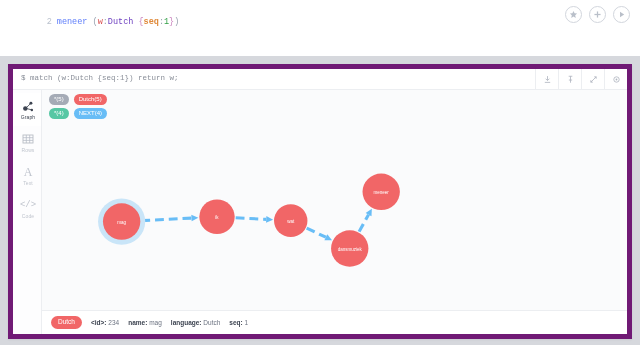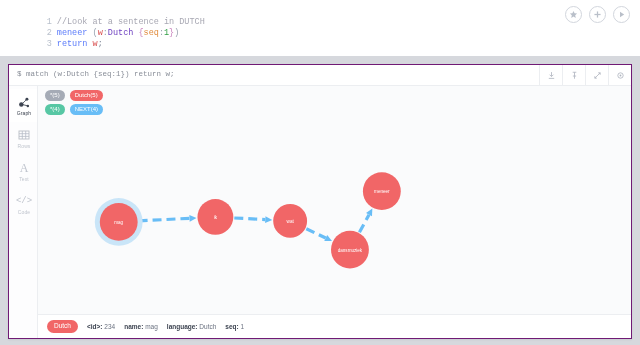--- a/index.html
+++ b/index.html
@@ -23,40 +23,40 @@
   }
   .code-line { white-space: pre; height: 11px; }
   .ln { color: #b9c0cc; display: inline-block; width: 10px; }
   .tok-comment { color: #a8a8b3; }
   .tok-kw { color: #5c7cfa; }
   .tok-paren { color: #9aa3b0; }
   .tok-var { color: #d94f4f; }
   .tok-colon { color: #9aa3b0; }
   .tok-label { color: #6f42c1; }
   .tok-brace { color: #c77dba; }
-  .tok-prop { color: #e08b3c; }
+  .tok-prop { color: #e08b3c; font-weight: bold; }
   .tok-num { color: #2f9e44; }
   .tok-semi { color: #7b8494; }
 
   .top-icons {
     position: absolute; right: 10px; top: 6px;
     display: flex; gap: 7px; align-items: center;
   }
   .circ-btn {
     width: 17px; height: 17px; border-radius: 50%;
     border: 1px solid #d2d6dd; background: #fff;
     display: flex; align-items: center; justify-content: center;
     color: #c3c8d1;
   }
   .circ-btn svg { display: block; }
 
   
   .result-card {
     position: absolute; left: 8px; top: 64px; width: 624px; height: 275px;
-    background: #eab308; border: 1px solid #701a75;
+    background: #eab308; border: 5px solid #701a75;
     box-shadow: 0 1px 2px rgba(0,0,0,.06);
   }
   .query-bar {
     position: relative; height: 21px; border-bottom: 1px solid #eceef1;
     background: #fff;
   }
   .query-text {
     position: absolute; left: 8px; top: 5px;
     font-family: "Liberation Mono", monospace;
     font-size: 7.5px; color: #8a8f99; white-space: pre;
@@ -124,27 +124,21 @@
 </style>
 </head>
 <body>
 
 <div class="page">
 
   <div class="editor-card">
 
     <div class="code-area">
       <div class="code-line">
-        <span class="ln">1</span><span class="tok-comment">//Look at a sentence in DUTCH</span>
-      </div>
-      <div class="code-line">
         <span class="ln">2</span><span class="tok-kw">meneer</span><span class="tok-paren"> (</span><span class="tok-var">w</span><span class="tok-colon">:</span><span class="tok-label">Dutch</span><span class="tok-brace"> {</span><span class="tok-prop">seq</span><span class="tok-colon">:</span><span class="tok-num">1</span><span class="tok-brace">}</span><span class="tok-paren">)</span>
-      </div>
-      <div class="code-line">
-        <span class="ln">3</span><span class="tok-kw">return</span><span class="tok-var"> w</span><span class="tok-semi">;</span>
       </div>
     </div>
 
     <div class="top-icons">
       <div class="circ-btn">
         <svg width="9" height="9" viewBox="0 0 10 10">
             <polygon points="5,1 6.2,3.7 9,4 6.9,5.9 7.5,8.8 5,7.3 2.5,8.8 3.1,5.9 1,4 3.8,3.7" fill="#b9bfc9"></polygon>
           </svg>
       </div>
       <div class="circ-btn">

